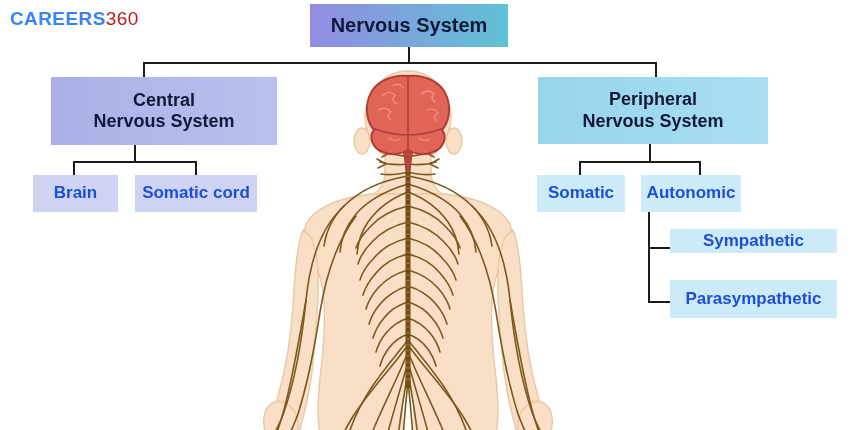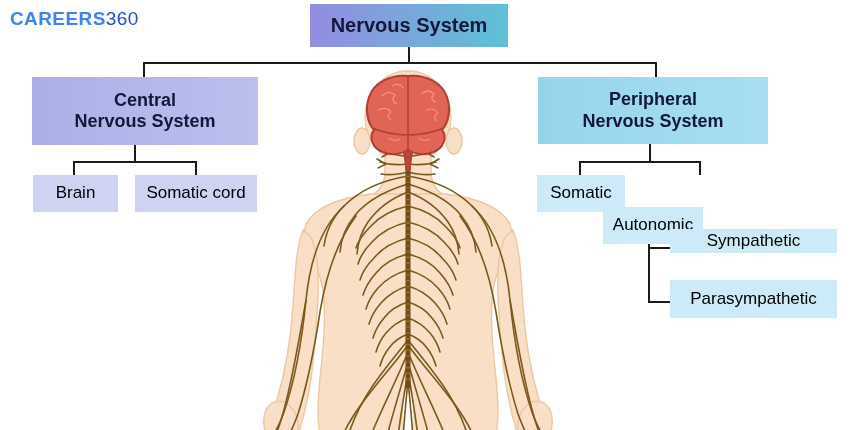--- a/index.html
+++ b/index.html
@@ -2,31 +2,31 @@
 <html><head>
 <meta charset="utf-8">
 <style>
   html,body{margin:0;padding:0;}
   #stage{
     position:relative;width:860px;height:430px;background:#ffffff;
     overflow:hidden;font-family:"Liberation Sans",sans-serif;
   }
   .logo{position:absolute;left:10px;top:8px;font-size:19px;letter-spacing:.4px;white-space:nowrap;}
   .logo .b{font-weight:700;color:#3b82f6;}
-  .logo .l{font-weight:400;color:#1d4ed8;}
+  .logo .l{font-weight:400;color:#b91c1c;}
   .box{
     position:absolute;display:flex;flex-direction:column;align-items:center;
     justify-content:center;text-align:center;line-height:1.18;
   }
   .parent{font-weight:700;font-size:18px;color:#121839;}
   .rootbox{font-weight:700;font-size:20px;color:#121839;
     background:linear-gradient(90deg,#938ce2,#5fc1d5);}
-  .cnsbox{background:linear-gradient(90deg,#abafe6,#bcc0ee);}
+  .cnsbox{background:linear-gradient(90deg,#abafe6,#bcc0ee);margin-left:19px;}
   .pnsbox{background:linear-gradient(90deg,#97d4ec,#a9def2);}
-  .leaf{font-weight:400;font-size:17px;color:#000000;}
+  .leaf{font-weight:700;font-size:17px;color:#1d4ed8;}
   .leaf-purple{background:#cfd3f2;}
   .leaf-blue{background:#cdeaf8;}
   .line{position:absolute;background:#1b1b1b;}
   .vline{width:2px;}
   .hline{height:2px;}
   svg{position:absolute;left:0;top:0;}
 </style>
 </head>
 <body>
 
@@ -158,21 +158,21 @@
 
   <div class="box parent pnsbox" style="left:538px;top:77px;width:230px;height:67px;">
     <span>Peripheral</span>
     <span>Nervous System</span>
   </div>
 
   <div class="box leaf leaf-blue" style="left:537px;top:175px;width:88px;height:37px;">
     <span>Somatic</span>
   </div>
 
-  <div class="box leaf leaf-blue" style="left:603px;top:175px;width:100px;height:37px;margin-top:32px;">
+  <div class="box leaf leaf-blue" style="left:641px;top:175px;width:100px;height:37px;">
     <span>Autonomic</span>
   </div>
 
   <div class="box leaf leaf-blue" style="left:670px;top:229px;width:167px;height:24px;">
     <span>Sympathetic</span>
   </div>
 
   <div class="box leaf leaf-blue" style="left:670px;top:280px;width:167px;height:38px;text-align:right;">
     <span>Parasympathetic</span>
   </div>

